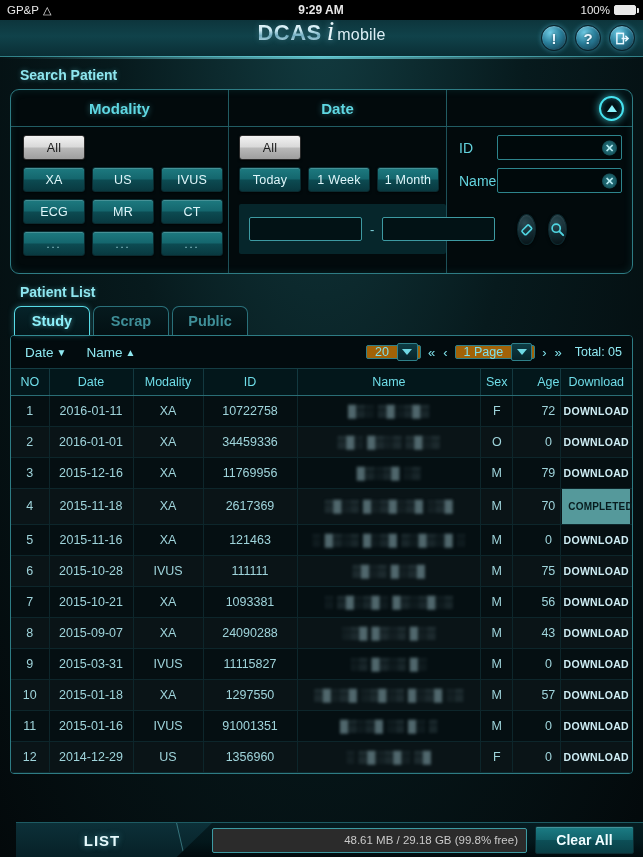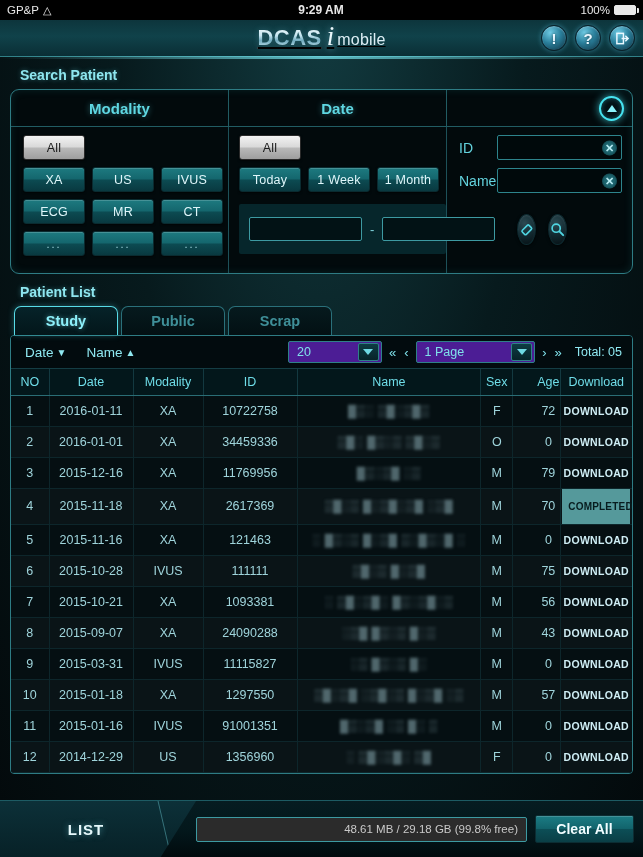--- a/index.html
+++ b/index.html
@@ -38,21 +38,21 @@
   .battery::after {
     content: ""; position: absolute; right: -4px; top: 2px;
     width: 2px; height: 5px; background: #e8e8e8; border-radius: 0 1px 1px 0;
   }
 
   
   .appheader {
     height: 37px; position: relative;
     background: linear-gradient(180deg, #0d353c 0%, #10424a 45%, #0a2e35 100%);
     border-bottom: 1px solid #2f7f86;
-    display: flex; align-items: center; justify-content: center; text-decoration: underline;
+    display: flex; align-items: flex-start; justify-content: center;
   }
   .appheader::after {
     content: ""; position: absolute; left: 0; right: 0; bottom: -3px; height: 3px;
     background: linear-gradient(90deg, rgba(40,180,190,0) 0%, rgba(120,230,240,.75) 50%, rgba(40,180,190,0) 100%);
   }
   .logo { display: flex; align-items: baseline; gap: 3px; }
   .logo-dcas {
     font-size: 22px; font-weight: bold; letter-spacing: .5px;
     font-family: "Liberation Sans", sans-serif;
     background: linear-gradient(180deg,#ffffff 0%,#cfe9f2 40%,#6fa8bb 60%,#e9f6fa 100%);
@@ -176,21 +176,21 @@
     border: 1px solid #0d2a30;
     box-shadow: inset 0 1px 2px rgba(255,255,255,.12), 0 1px 3px rgba(0,0,0,.7);
     display: flex; align-items: center; justify-content: center;
     margin-left: 4px;
   }
   .round-act:first-of-type { margin-left: 14px; }
 
   
   .tabs { display: flex; padding-left: 14px; gap: 3px; position: relative; z-index: 3; }
   .tab {
-    width: 104px; height: 29px; border-radius: 7px 7px 0 0;
+    width: 76px; height: 29px; border-radius: 7px 7px 0 0;
     border: 1px solid #2a707a; border-bottom: none;
     background: linear-gradient(180deg,#061a1e 0%,#031013 100%);
     color: #3f8f98; font-size: 14.5px; font-weight: bold;
     display: flex; align-items: center; justify-content: center;
   }
   .tab.active {
     border-color: #58dbe7; color: #8df0fa;
     background: linear-gradient(180deg,#062329 0%,#03161a 100%);
     box-shadow: 0 0 6px rgba(80,215,230,.35);
     text-shadow: 0 0 5px rgba(130,240,250,.5);
@@ -205,22 +205,22 @@
     padding: 0 10px 0 14px; border-bottom: 1px solid #143d44;
     background: #020b0e;
   }
   .sortbtn {
     color: #8fe8f1; font-size: 13.5px; margin-right: 20px;
     display: flex; align-items: center; gap: 3px;
   }
   .sortbtn .arr { font-size: 10px; }
   .tb-right { margin-left: auto; display: flex; align-items: center; gap: 6px; }
   .dd {
-    display: flex; align-items: center; height: 22px;
-    border: 1px solid #2f8089; border-radius: 2px; background: #4c1d95; gap: 39px;
+    display: flex; align-items: center; height: 14px;
+    border: 1px solid #2f8089; border-radius: 2px; background: #a16207;
   }
   .dd-val {
     color: #7fe0ea; font-size: 12.5px; padding: 0 8px; min-width: 30px; text-align: center;
   }
   .dd-arrow {
     width: 21px; height: 18px; margin-right: 2px;
     border: 1px solid #2f8089; border-radius: 2px;
     background: linear-gradient(180deg,#0d3c44 0%,#072329 100%);
     display: flex; align-items: center; justify-content: center;
   }
@@ -262,21 +262,21 @@
     font-size: 10px; font-weight: bold; padding: 12px 6px;
     width: 68px; letter-spacing: .2px;
   }
   .name-redacted {
     display: inline-block; color: #5d767c; filter: blur(1.6px);
     font-size: 11.5px; letter-spacing: .5px; opacity: .85;
   }
 
   
   .bottombar {
-    position: absolute; left: 0; right: 0; bottom: 0; height: 57px;
+    position: absolute; left: 16px; right: 0; bottom: 0; height: 35px;
     background: linear-gradient(180deg,#061c21 0%,#03171b 55%,#010a0d 100%);
     border-top: 1px solid #1d5b63;
     display: flex; align-items: center;
   }
   .list-tab {
     width: 196px; height: 100%;
     background: linear-gradient(180deg,#0c3038 0%,#072127 100%);
     clip-path: polygon(0 0, 100% 0, 82% 100%, 0 100%);
     display: flex; align-items: center; justify-content: center;
     position: relative;
@@ -419,22 +419,22 @@
         </span>
       </div>
     </div>
   </div>
 </div>
 
 <div class="sect-label">Patient List</div>
 
 <div class="tabs">
   <div class="tab active">Study</div>
+  <div class="tab">Scrap</div>
   <div class="tab">Public</div>
-  <div class="tab">Scrap</div>
 </div>
 
 <div class="list-box">
   <div class="list-toolbar">
     <div class="sortbtn">
       <span>Date</span>
       <span class="arr">▼</span>
     </div>
     <div class="sortbtn">
       <span>Name</span>

